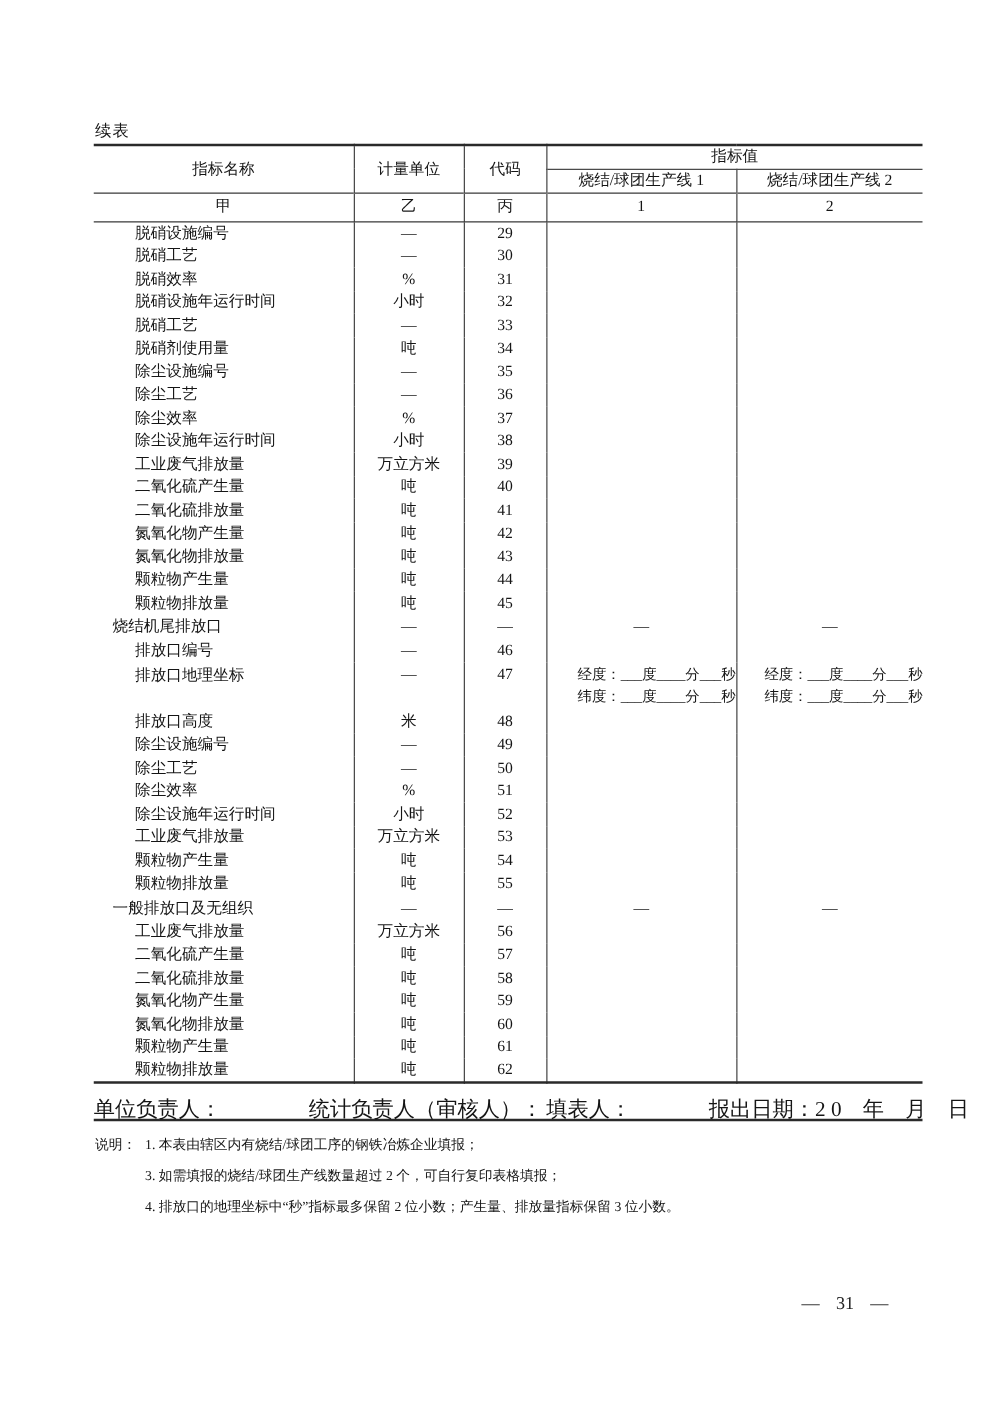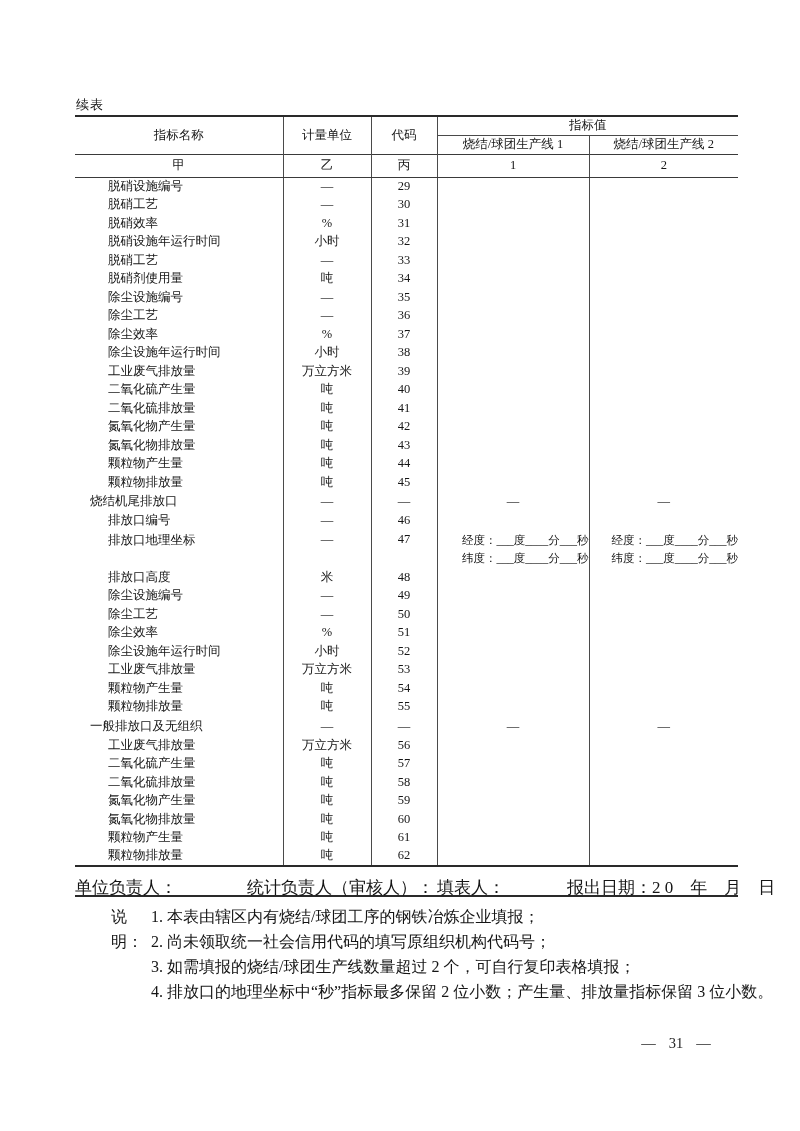--- a/index.html
+++ b/index.html
@@ -44,21 +44,21 @@
   .sign-row {
     position:absolute; left:75px; top:869px; width:663px; height:28px;
     border-bottom:2px solid #2a2a2a; font-size:17px;
   }
   .sign-row span { position:absolute; top:7px; white-space:nowrap; }
   .sign-unit   { left:0; }
   .sign-stat   { left:172px; }
   .sign-filler { left:362px; }
   .sign-date   { left:492px; }
 
-  .notes { position:absolute; left:76px; top:904px; font-size:16px; display:flex;margin-left:35px; }
+  .notes { position:absolute; left:76px; top:904px; font-size:11px; display:flex; }
   .notes .notes-label { width:40px; line-height:25px; }
   .notes .note-item { line-height:25px; white-space:nowrap; }
 
   .pageno {
     position:absolute; left:630px; top:1035px; width:92px;
     display:flex; justify-content:center; align-items:center; gap:13px;
     font-size:14.5px; color:#222;
   }
 </style>
 </head>
@@ -361,21 +361,20 @@
     <span class="sign-unit">单位负责人：</span>
     <span class="sign-stat">统计负责人（审核人）：</span>
     <span class="sign-filler">填表人：</span>
     <span class="sign-date">报出日期：2 0　年　月　日</span>
   </div>
 
   <div class="notes">
     <div class="notes-label">说明：</div>
     <div>
       <div class="note-item">1. 本表由辖区内有烧结/球团工序的钢铁冶炼企业填报；</div>
-      <div class="note-item">2. 尚未领取统一社会信用代码的填写原组织机构代码号；</div>
       <div class="note-item">3. 如需填报的烧结/球团生产线数量超过 2 个，可自行复印表格填报；</div>
       <div class="note-item">4. 排放口的地理坐标中“秒”指标最多保留 2 位小数；产生量、排放量指标保留 3 位小数。</div>
     </div>
   </div>
 
   <div class="pageno">
     <span>—</span>
     <span>31</span>
     <span>—</span>
   </div>

